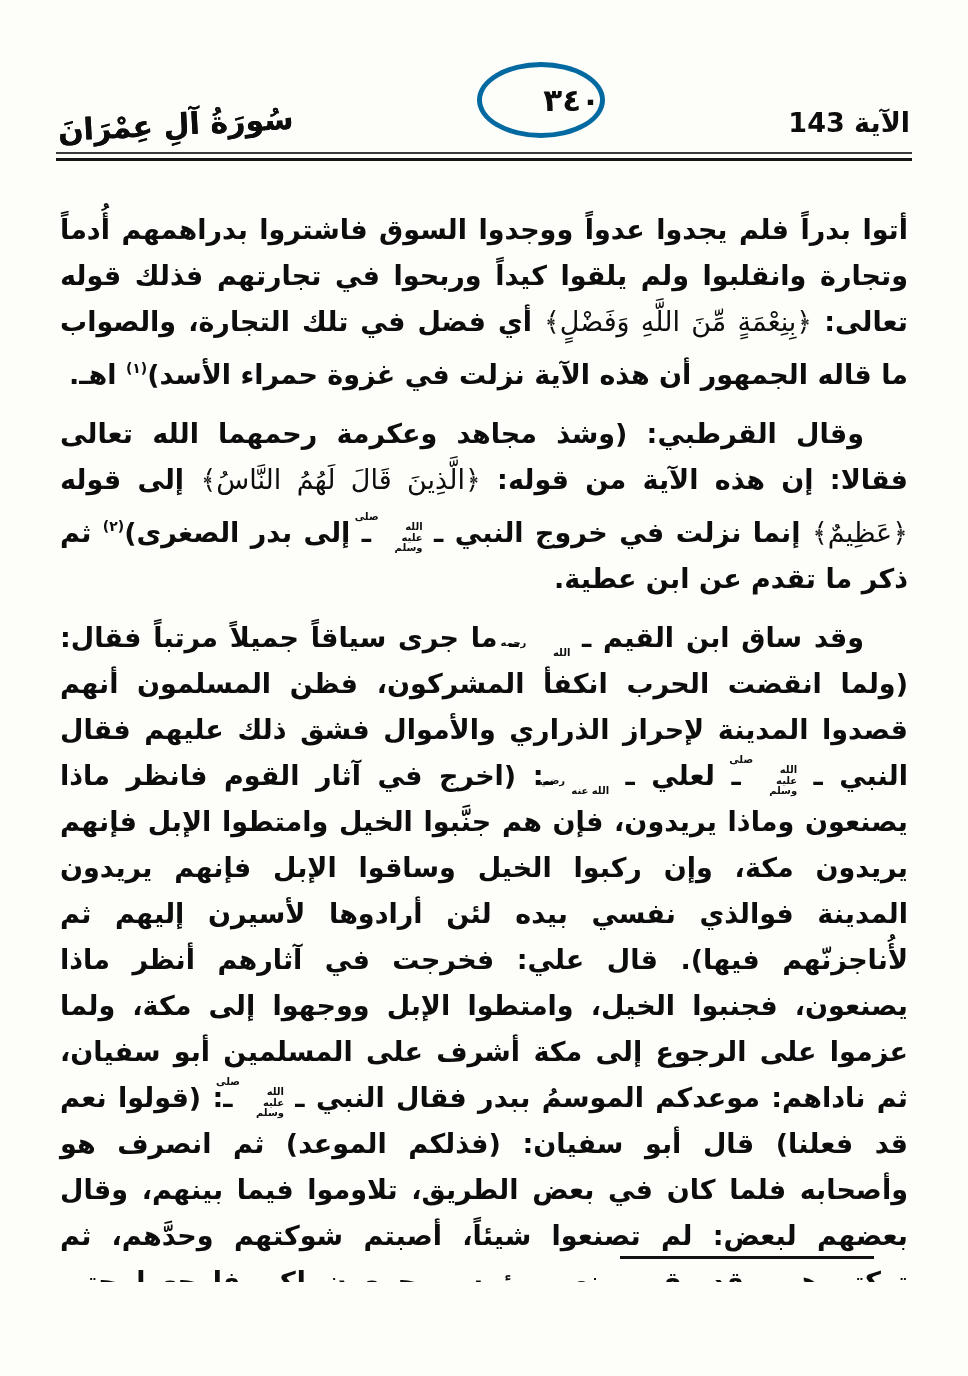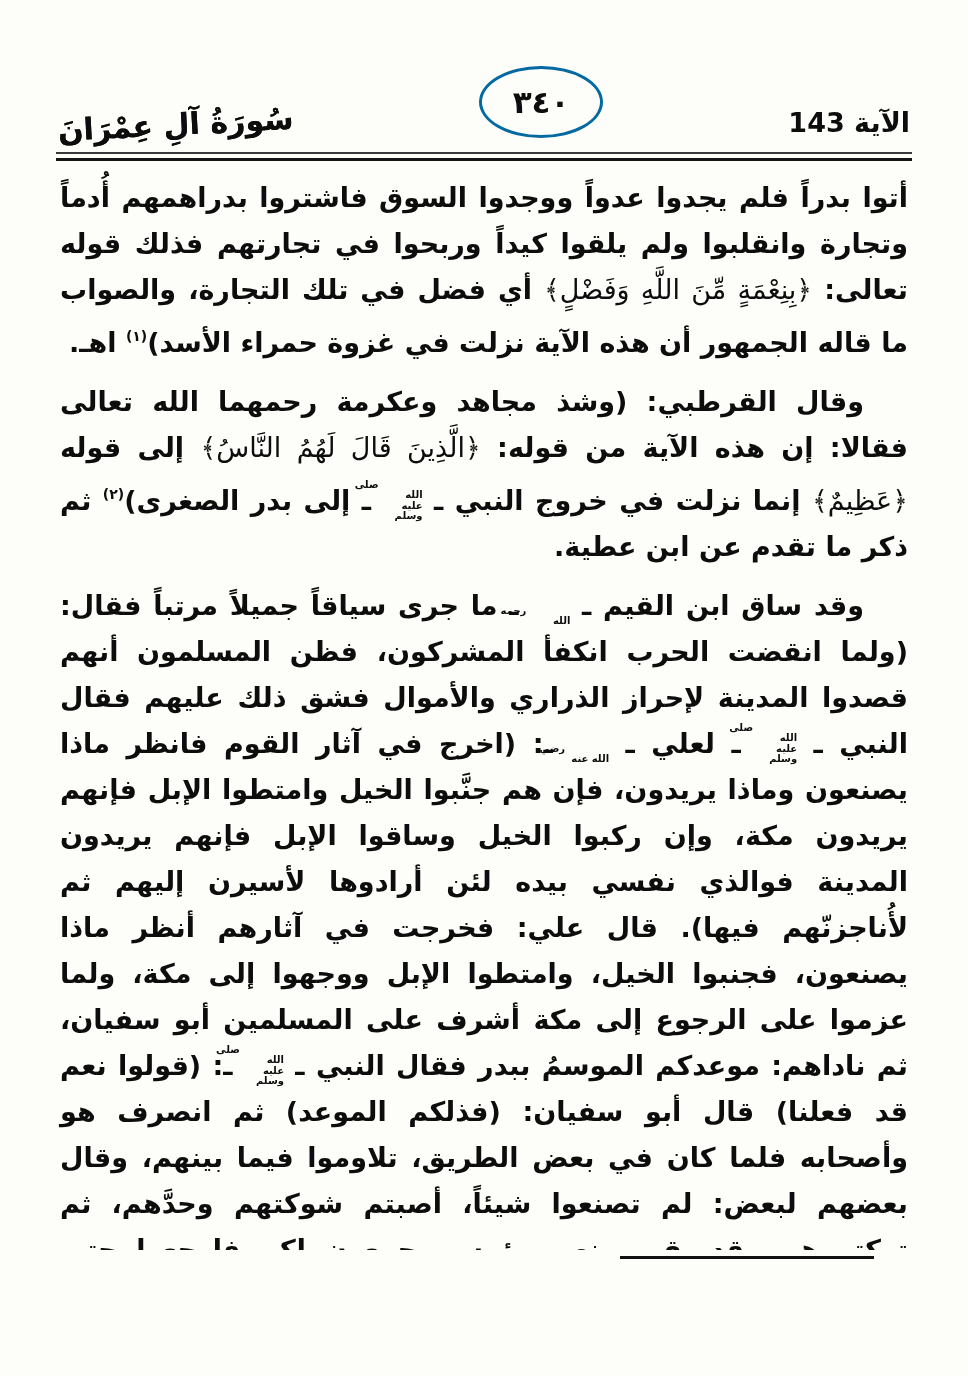--- a/index.html
+++ b/index.html
@@ -14,22 +14,22 @@
     overflow:hidden;
   }
   
   .hdr{
     display:flex;justify-content:space-between;align-items:flex-end;
     padding:0 58px;margin-top:64px;height:84px;
   }
   .hdr-verse{font-size:27px;font-weight:bold;padding-bottom:10px;}
   .num-oval{
     width:118px;height:66px;
-    border:3px solid #0369a1;border-radius:50%;
-    display:flex;align-items:center;justify-content:center;
+    border:5px solid #0369a1;border-radius:50%;
+    display:flex;align-items:center;justify-content:flex-start;
     margin-bottom:10px;
   }
   .num-oval span{font-size:31px;font-weight:bold;letter-spacing:2px;}
   .hdr-surah{
     font-size:30px;font-weight:bold;
     transform:rotate(-3deg);
     padding-bottom:6px;
     text-shadow:0 0 .6px #0d0d0d;
   }
   .double-rule{
@@ -40,20 +40,21 @@
   }
   
   .body-text{
     padding:14px 60px 0;
     font-size:27px;
     line-height:46px;
     font-weight:bold;
     text-align:justify;
     max-height:1075px;
     overflow:hidden;
+    margin-top:32px;
   }
   .para{margin:0 0 13px;}
   .para.indent{text-indent:44px;}
   .seg-quran{font-weight:normal;}
   .seg-fnref{font-size:14px;vertical-align:11px;letter-spacing:-.5px;}
   .seg-hon{
     display:inline-block;width:40px;
     font-size:10px;line-height:1.05;
     vertical-align:-9px;
     font-weight:bold;

